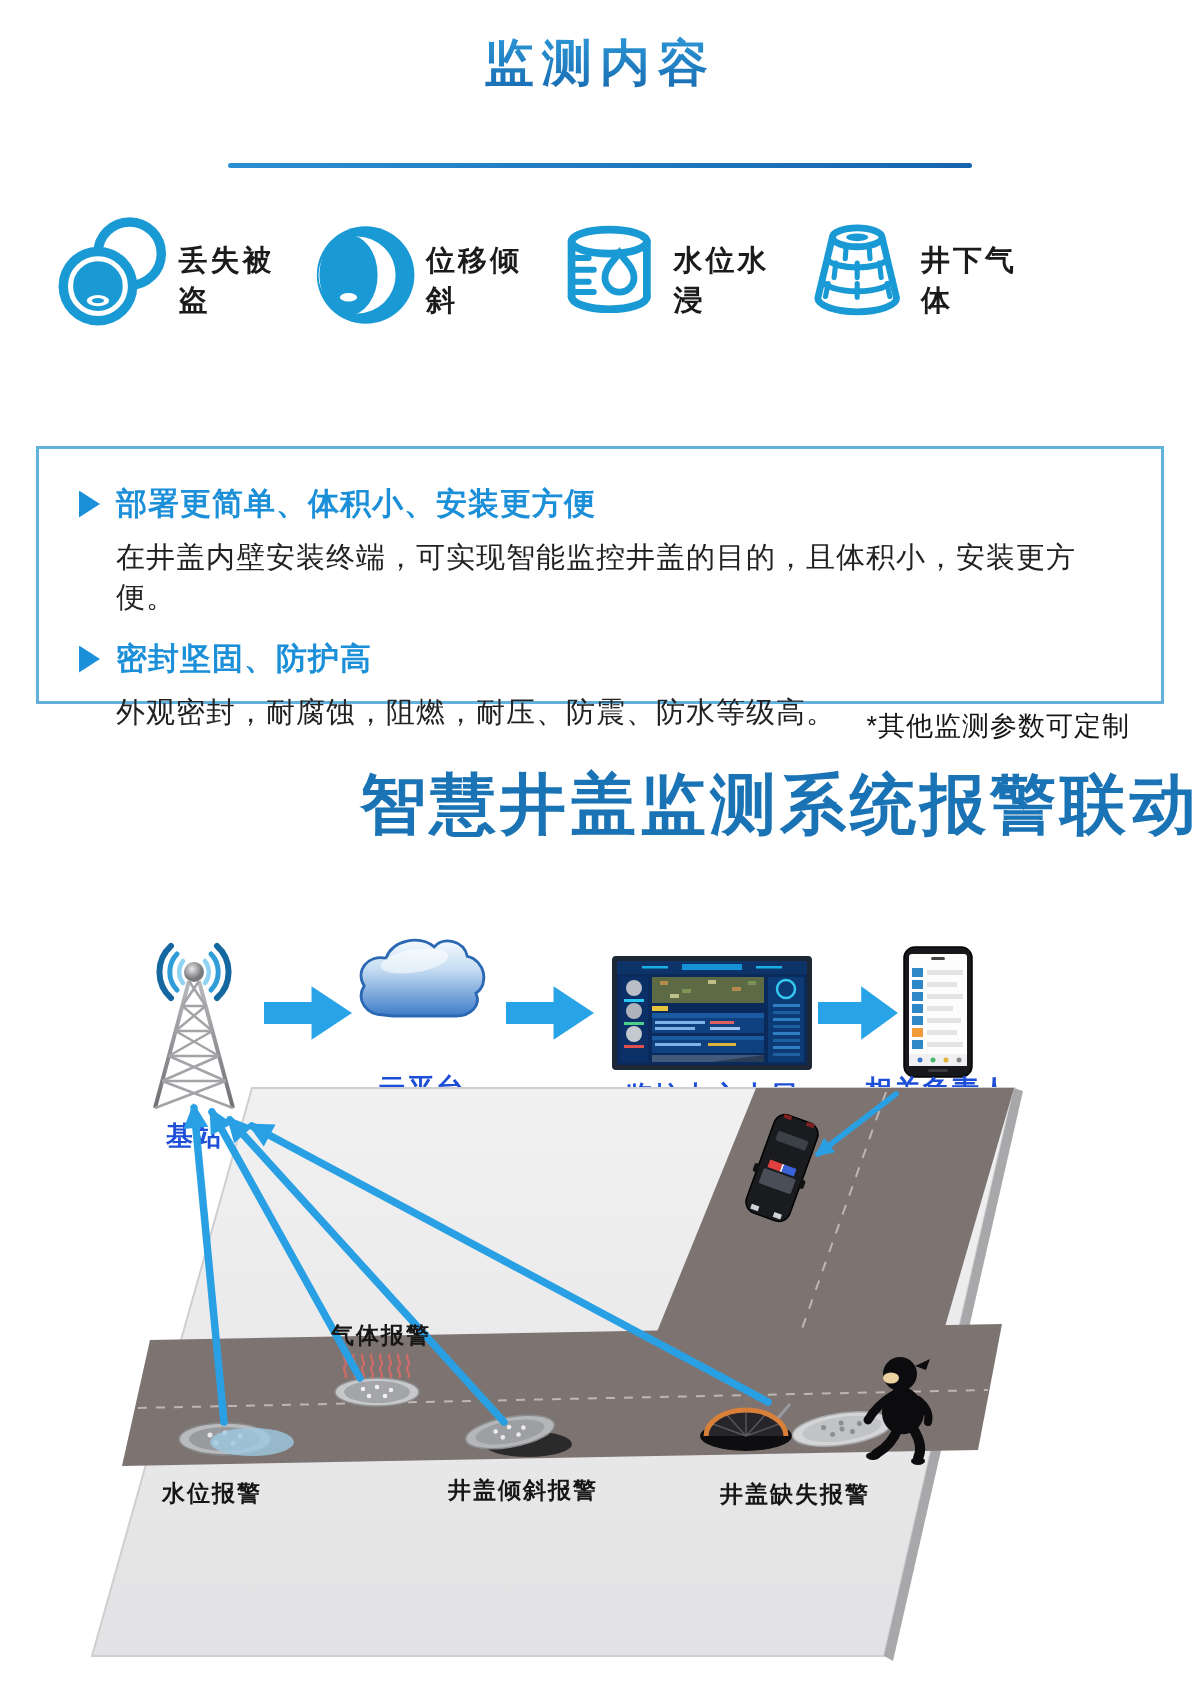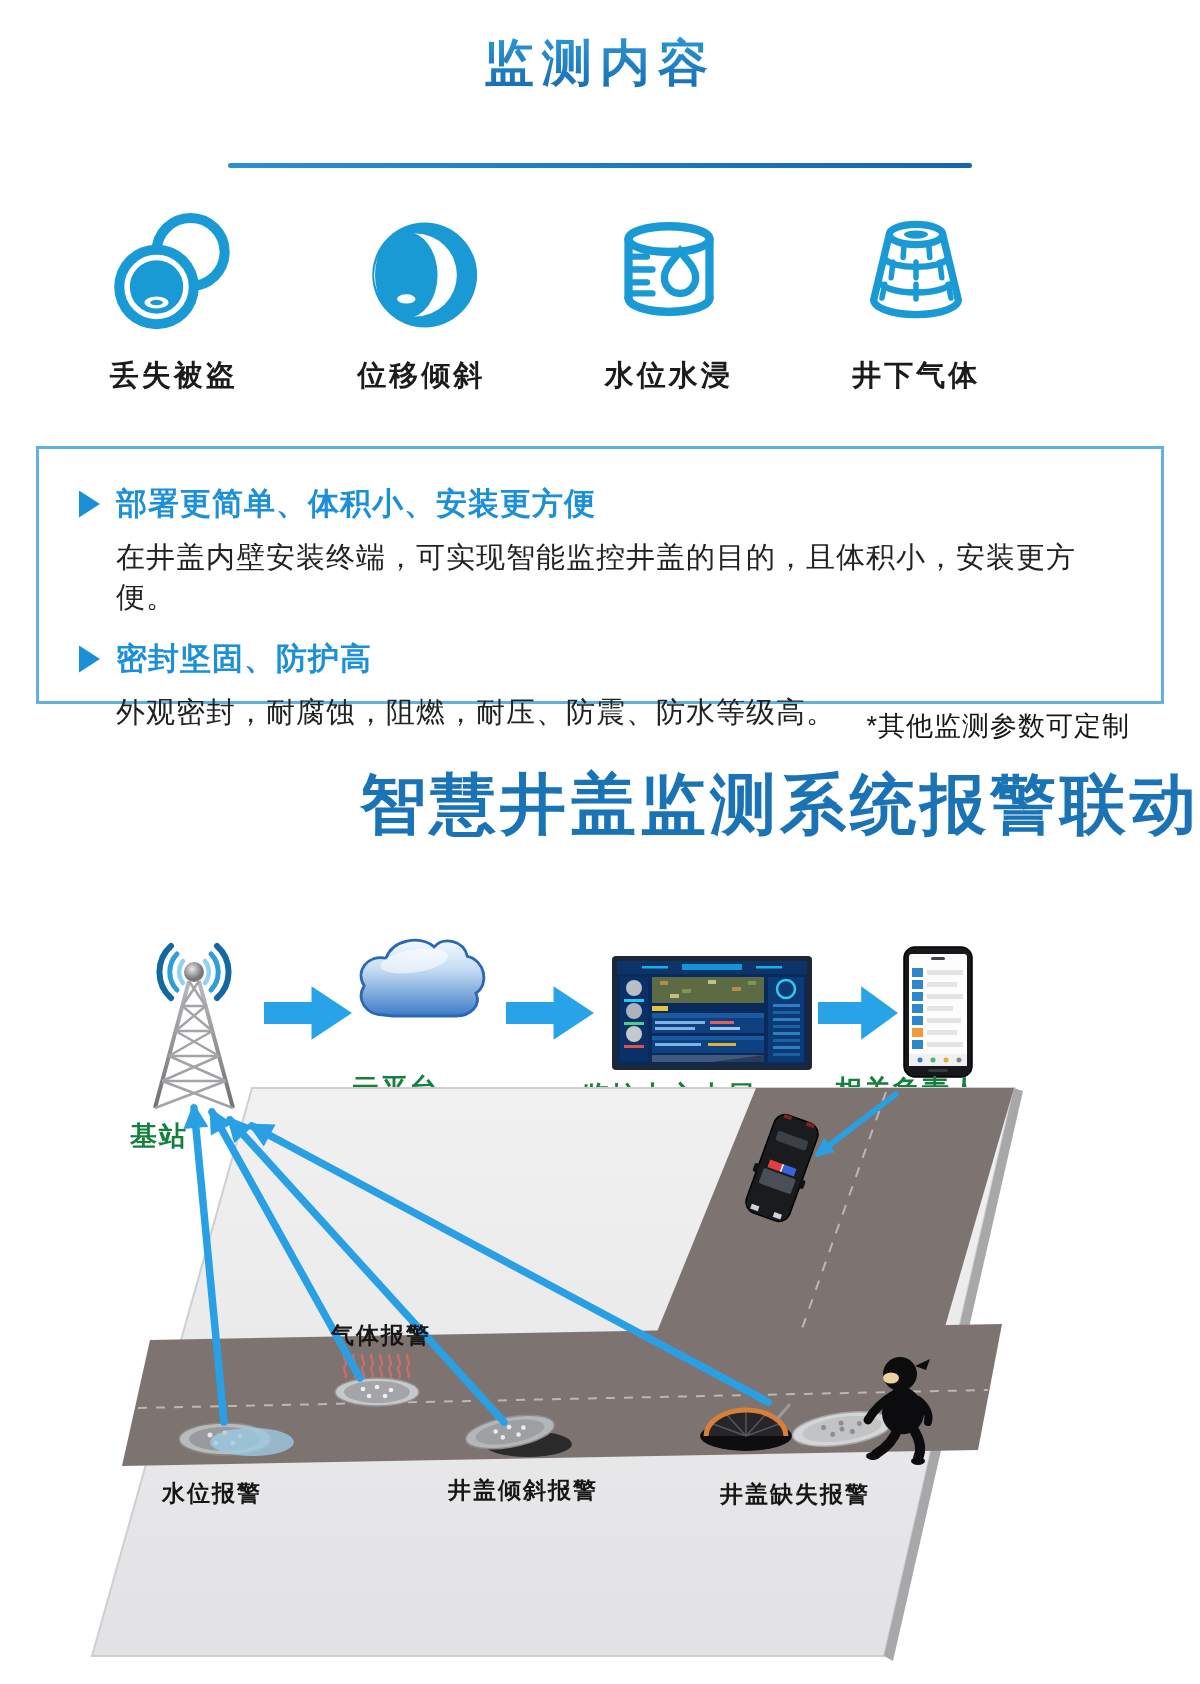--- a/index.html
+++ b/index.html
@@ -16,21 +16,21 @@
     background:linear-gradient(180deg,#2e9ad9 0%,#1668ad 100%);
     -webkit-background-clip:text; background-clip:text; -webkit-text-fill-color:transparent;
   }
   .title-underline {
     position:absolute; top:163px; left:228px; width:744px; height:5px;
     background:linear-gradient(90deg,#2b8fd0,#1565ae); border-radius:3px;
   }
   .monitor-row {
     position:absolute; top:206px; left:50px; width:990px; display:flex;
   }
-  .monitor-item { flex:1; display:flex; flex-direction:column; align-items:center; }
+  .monitor-item { flex:1; display:flex; flex-direction:row; align-items:center; }
   .monitor-item svg { width:138px; height:138px; }
   .monitor-label { margin-top:12px; font-size:29px; font-weight:600; color:#1b1b1b; letter-spacing:3px; }
 
   
   .feature-box {
     position:absolute; left:36px; top:446px; width:1128px; height:258px;
     border:3px solid #62b0dc; background:#fff; padding:34px 40px 0 40px;
   }
   .feature-head { display:flex; align-items:center; font-size:31px; font-weight:700; color:#1c8fd9; letter-spacing:1px; }
   .tri { width:21px; height:27px; background:#1c8fd9; clip-path:polygon(0 0,100% 50%,0 100%); margin-right:16px; flex:none; }
@@ -45,21 +45,21 @@
   .flow-icon { position:absolute; }
   #tower  { left:128px; top:942px; width:132px; height:172px; }
   #cloud  { left:350px; top:928px; width:142px; height:104px; }
   #screen { left:612px; top:956px; width:200px; height:116px; }
   #phone  { left:903px; top:946px; width:70px;  height:132px; }
   .farrow {
     position:absolute; width:88px; height:58px; background:#29a3e8;
     clip-path:polygon(0 31%,54% 31%,54% 4%,100% 50%,54% 96%,54% 69%,0 69%);
   }
   #fa1 { left:264px; top:984px; } #fa2 { left:506px; top:984px; } #fa3 { left:818px; top:984px; width:80px; }
-  .flow-label { position:absolute; font-size:27px; font-weight:700; color:#15803d; text-align:left; letter-spacing:2px; }
+  .flow-label { position:absolute; font-size:27px; font-weight:700; color:#1d4ed8; text-align:center; letter-spacing:2px; }
   #lbl-jizhan { left:130px; top:1118px; width:130px; }
   #lbl-cloud  { left:352px; top:1070px; width:140px; }
   #lbl-screen { left:582px; top:1078px; width:260px; }
   #lbl-person { left:835px; top:1072px; width:205px; }
 
   #scene { position:absolute; left:0; top:1084px; width:1200px; height:600px; }
   .scene-label { font-size:23px; font-weight:700; fill:#161616; letter-spacing:2px;
                  font-family:"Liberation Sans","DejaVu Sans",sans-serif; }
 </style>
 </head>

